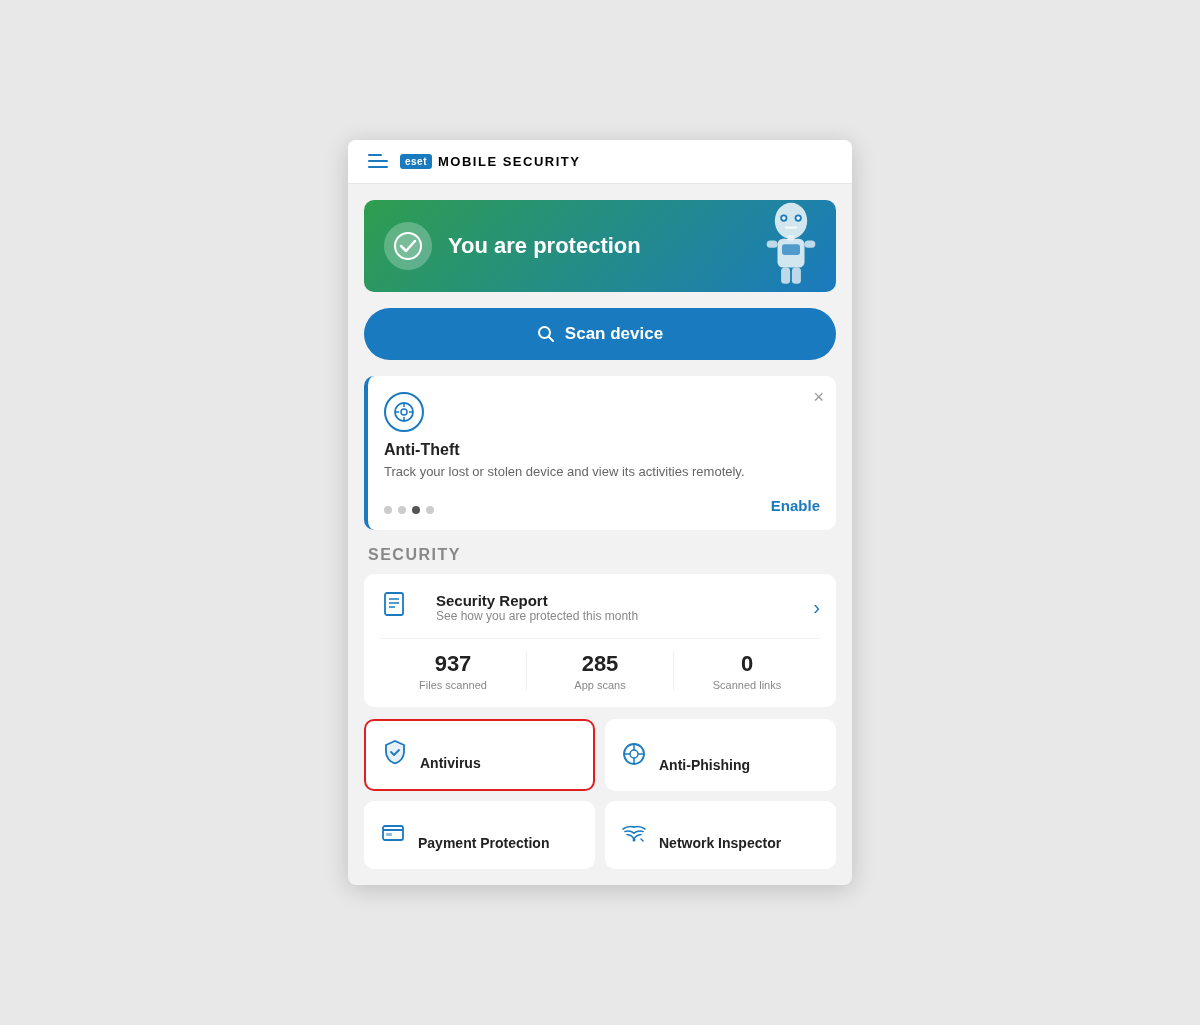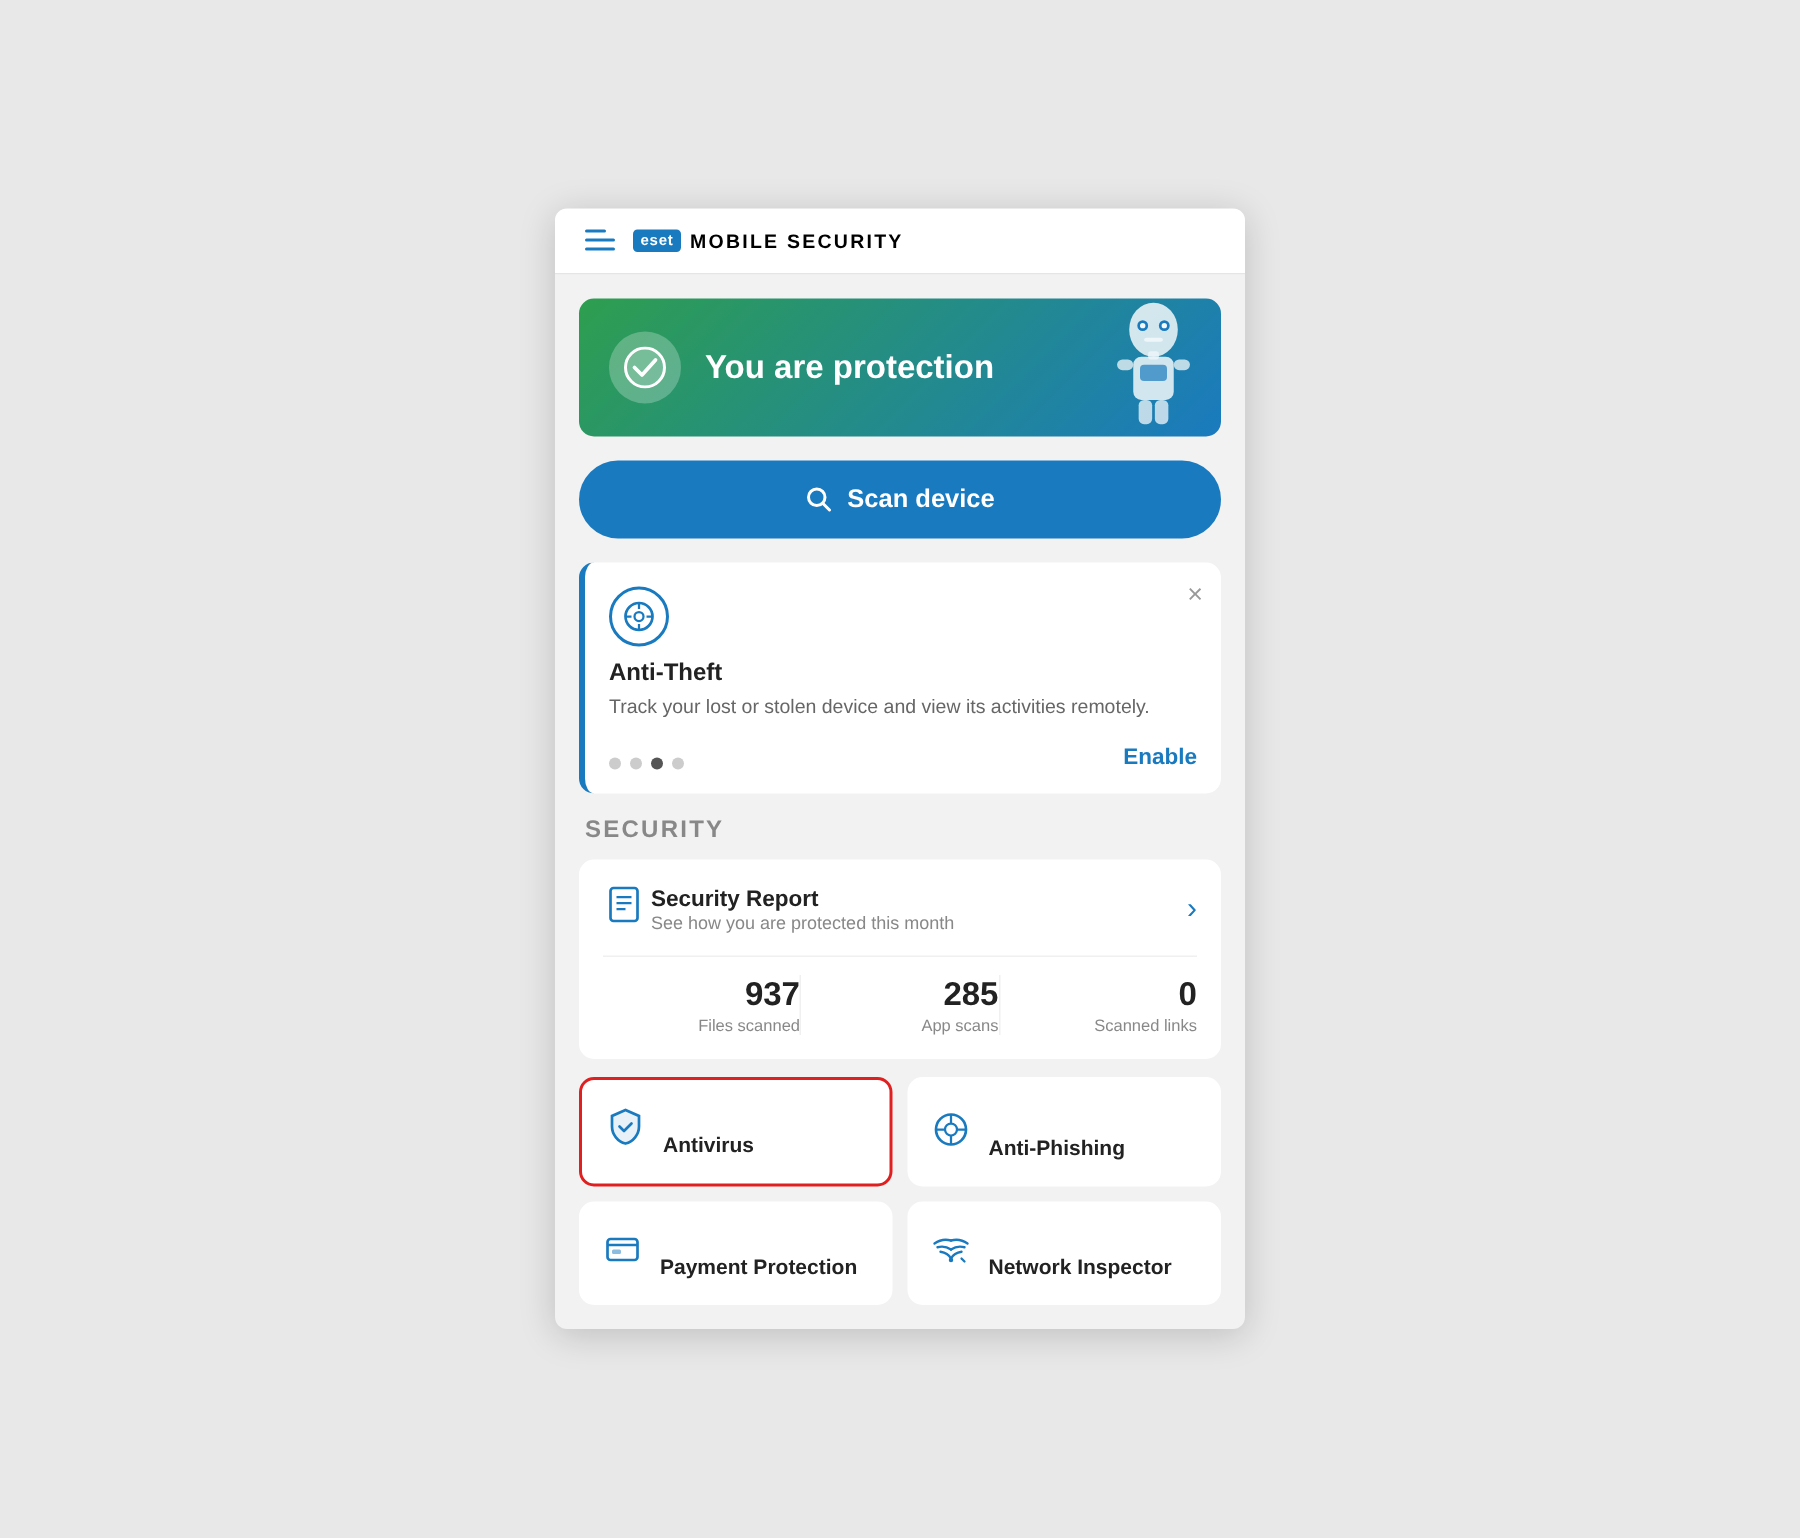--- a/index.html
+++ b/index.html
@@ -5,21 +5,21 @@
     * { box-sizing: border-box; margin: 0; padding: 0; }
     body {
       background: #e8e8e8;
       display: flex;
       justify-content: center;
       align-items: center;
       min-height: 100vh;
       font-family: 'Segoe UI', Arial, sans-serif;
     }
     .phone-frame {
-      width: 460px;
+      width: 504px;
       background: #f2f2f2;
       border-radius: 8px;
       box-shadow: 0 4px 24px rgba(0,0,0,0.18);
       overflow: hidden;
       padding-bottom: 16px;
     }
     
     .header {
       background: #fff;
       display: flex;
@@ -232,21 +232,21 @@
     }
     .report-top {
       display: flex;
       align-items: center;
       justify-content: space-between;
       margin-bottom: 14px;
     }
     .report-left {
       display: flex;
       align-items: center;
-      gap: 4px;
+      gap: 28px;
     }
     .report-icon {
       color: #1a7abf;
       font-size: 22px;
     }
     .report-title {
       font-size: 15px;
       font-weight: 700;
       color: #222;
     }
@@ -259,21 +259,21 @@
       font-size: 20px;
     }
     .stats-row {
       display: flex;
       gap: 0;
       border-top: 1px solid #f0f0f0;
       padding-top: 12px;
     }
     .stat-item {
       flex: 1;
-      text-align: right;
+      text-align: center;
     }
     .stat-item + .stat-item {
       border-left: 1px solid #f0f0f0;
     }
     .stat-value {
       font-size: 22px;
       font-weight: 700;
       color: #222;
     }
     .stat-label {

